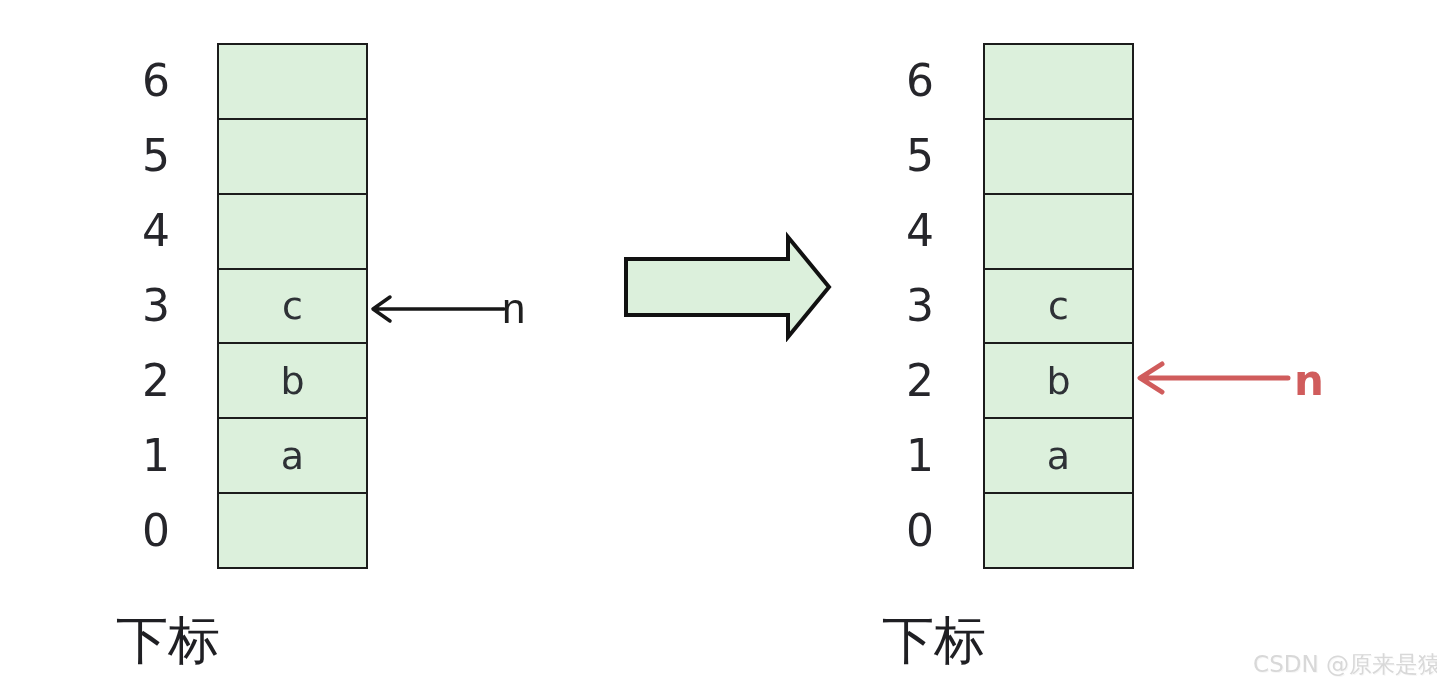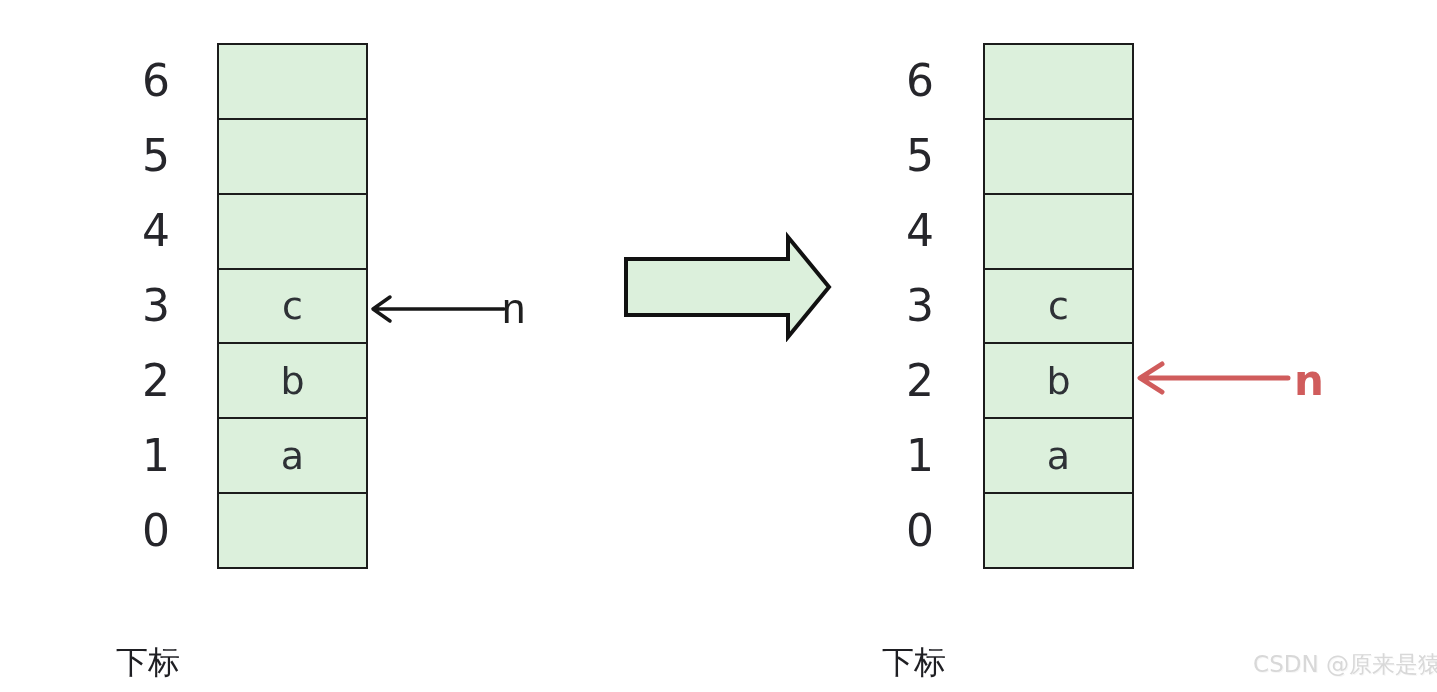--- a/index.html
+++ b/index.html
@@ -26,22 +26,22 @@
     display:flex;flex-direction:column;
   }
   .array-box .cell{
     flex:1;border-bottom:2px solid #1c1c1c;
     display:flex;align-items:center;justify-content:center;
     font-size:38px;color:#2e3136;line-height:1;
   }
   .array-box .cell:last-child{border-bottom:none;}
   
   .axis-label{
-    position:absolute;top:614px;font-size:32px;line-height:1;
-    color:#1f1f23;white-space:nowrap;margin-top:32px;
+    position:absolute;top:614px;font-size:52px;line-height:1;
+    color:#1f1f23;white-space:nowrap;
   }
   
   .n-label{
     position:absolute;font-size:42px;line-height:1;white-space:nowrap;
   }
   .n-black{left:502px;top:288px;color:#1f1f1f;font-weight:400;
     font-family:"Liberation Sans","DejaVu Sans",sans-serif;}
   .n-red{left:1294px;top:360px;color:#d05c5c;font-weight:700;}
   
   .arrow-svg{position:absolute;display:block;}

